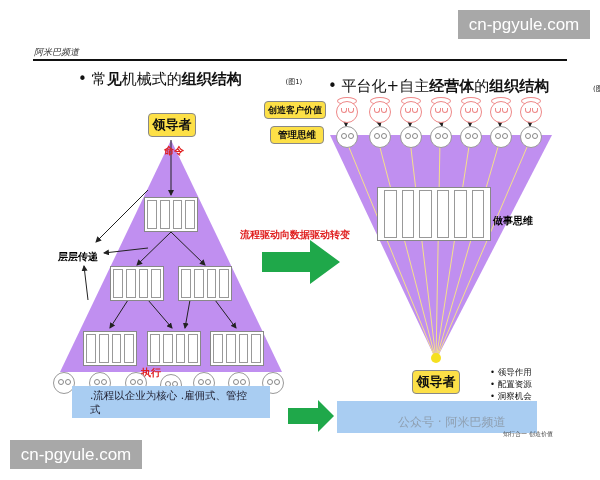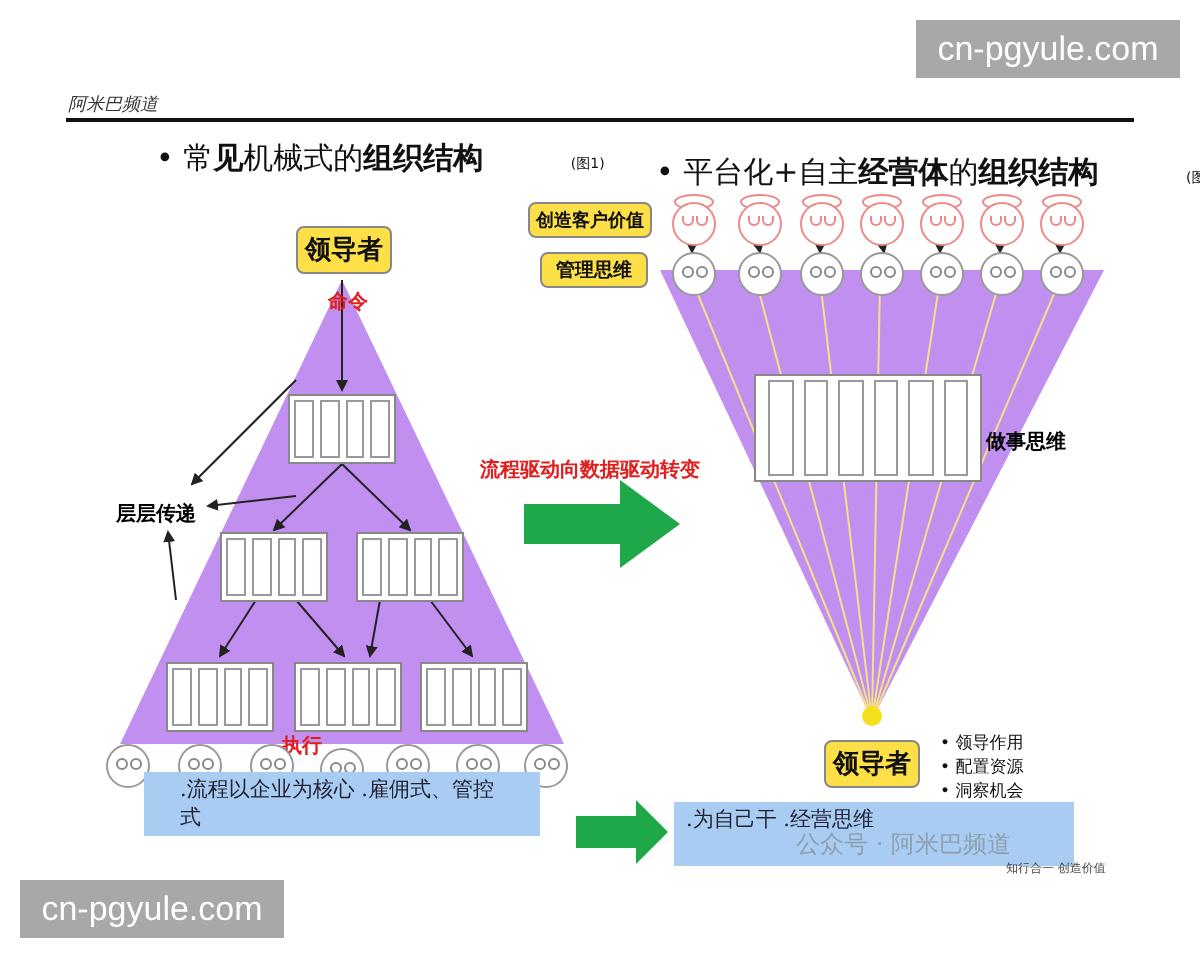--- a/index.html
+++ b/index.html
@@ -16,21 +16,21 @@
   .blue{background:#a9cdf2;color:#223;font-family:"DejaVu Serif",serif;font-size:10.5px;line-height:14px;}
   .small{font-size:10px;font-weight:bold;}
   .face{width:20px;height:20px;border:1px solid #999;border-radius:50%;background:#fff;}
   .face::before,.face::after{content:"";position:absolute;top:6px;width:4px;height:4px;border:1px solid #888;border-radius:50%;}
   .face::before{left:4px}.face::after{left:11px}
   .happy{border-color:#e88;}
   .happy::before,.happy::after{border-color:#e88;border-radius:0 0 4px 4px;border-top:none;}
   .halo{width:18px;height:6px;border:1px solid #e88;border-radius:50%;}
   .org{border:1px solid #888;background:#fff;display:flex;gap:3px;padding:2px;box-sizing:border-box;}
   .org span{flex:1;border:1px solid #999;background:#fff;}
-  .bullets{font-size:8.5px;line-height:12px;color:#111;}
+  .bullets{font-size:8.5px;line-height:12px;color:#111;margin-left:20px;}
   .bullets div::before{content:"• ";}
 </style>
 </head>
 <body>
 
 <div class="abs wm" style="left:458px;top:10px;width:132px;height:29px;">cn-pgyule.com</div>
 
 <div class="abs hdr">阿米巴频道</div>
 <div class="abs rule"></div>
 
@@ -180,18 +180,17 @@
 <div class="abs small" style="left:493px;top:214px;">做事思维</div>
 
 <div class="abs box" style="left:412px;top:370px;width:46px;height:22px;font-size:13px;">领导者</div>
 <div class="abs bullets" style="left:470px;top:366px;">
   <div>领导作用</div>
     <div>配置资源</div>
     <div>洞察机会</div>
 </div>
 
 <div class="abs blue" style="left:337px;top:401px;width:200px;height:32px;padding:2px 6px;box-sizing:border-box;">
-    <div>.为自己干 .经营思维</div>
 </div>
 <div class="abs" style="left:398px;top:414px;font-size:12px;color:rgba(120,120,120,0.55);">公众号 · 阿米巴频道</div>
 <div class="abs" style="left:503px;top:430px;font-size:6px;color:#444;">知行合一 创造价值</div>
 
 <div class="abs wm" style="left:10px;top:440px;width:132px;height:29px;">cn-pgyule.com</div>
 
 </body></html>

